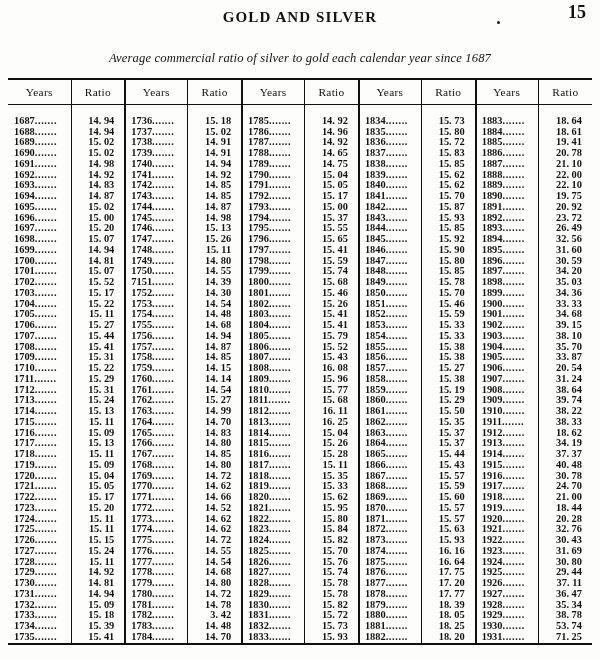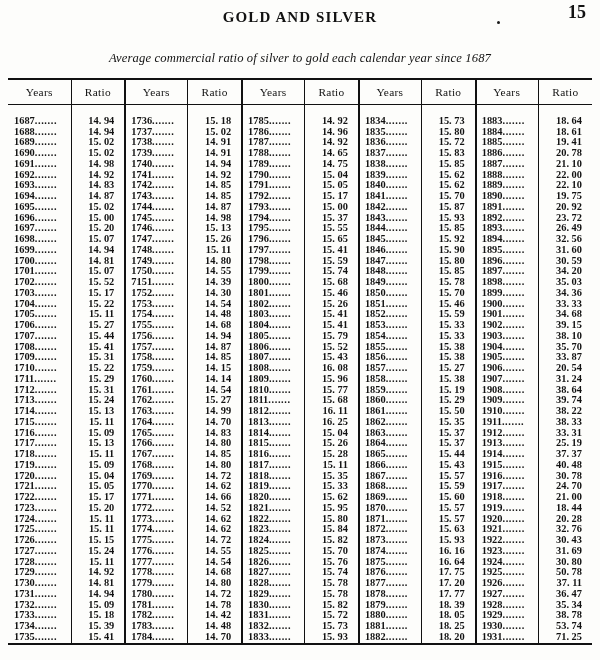--- a/index.html
+++ b/index.html
@@ -1113,21 +1113,21 @@
             <td class="v-dbl">
               <span class="yr">1863<span class="lead">.......</span></span>
             </td>
             <td class="v-single">
               <span class="rt">15. 37</span>
             </td>
             <td class="v-dbl">
               <span class="yr">1912<span class="lead">.......</span></span>
             </td>
             <td class="v-single">
-              <span class="rt">33. 31</span>
+              <span class="rt">18. 62</span>
             </td>
           </tr>
           <tr>
             <td>
               <span class="yr">1717<span class="lead">.......</span></span>
             </td>
             <td class="v-single">
               <span class="rt">15. 13</span>
             </td>
             <td class="v-dbl">
@@ -1145,21 +1145,21 @@
             <td class="v-dbl">
               <span class="yr">1864<span class="lead">.......</span></span>
             </td>
             <td class="v-single">
               <span class="rt">15. 37</span>
             </td>
             <td class="v-dbl">
               <span class="yr">1913<span class="lead">.......</span></span>
             </td>
             <td class="v-single">
-              <span class="rt">25. 19</span>
+              <span class="rt">34. 19</span>
             </td>
           </tr>
           <tr>
             <td>
               <span class="yr">1718<span class="lead">.......</span></span>
             </td>
             <td class="v-single">
               <span class="rt">15. 11</span>
             </td>
             <td class="v-dbl">
@@ -1529,21 +1529,21 @@
             <td class="v-dbl">
               <span class="yr">1876<span class="lead">.......</span></span>
             </td>
             <td class="v-single">
               <span class="rt">17. 75</span>
             </td>
             <td class="v-dbl">
               <span class="yr">1925<span class="lead">.......</span></span>
             </td>
             <td class="v-single">
-              <span class="rt">50. 78</span>
+              <span class="rt">29. 44</span>
             </td>
           </tr>
           <tr>
             <td>
               <span class="yr">1730<span class="lead">.......</span></span>
             </td>
             <td class="v-single">
               <span class="rt">14. 81</span>
             </td>
             <td class="v-dbl">
@@ -1639,21 +1639,21 @@
             <td>
               <span class="yr">1733<span class="lead">.......</span></span>
             </td>
             <td class="v-single">
               <span class="rt">15. 18</span>
             </td>
             <td class="v-dbl">
               <span class="yr">1782<span class="lead">.......</span></span>
             </td>
             <td class="v-single">
-              <span class="rt">14. 42</span>
+              <span class="rt">3. 42</span>
             </td>
             <td class="v-dbl">
               <span class="yr">1831<span class="lead">.......</span></span>
             </td>
             <td class="v-single">
               <span class="rt">15. 72</span>
             </td>
             <td class="v-dbl">
               <span class="yr">1880<span class="lead">.......</span></span>
             </td>

